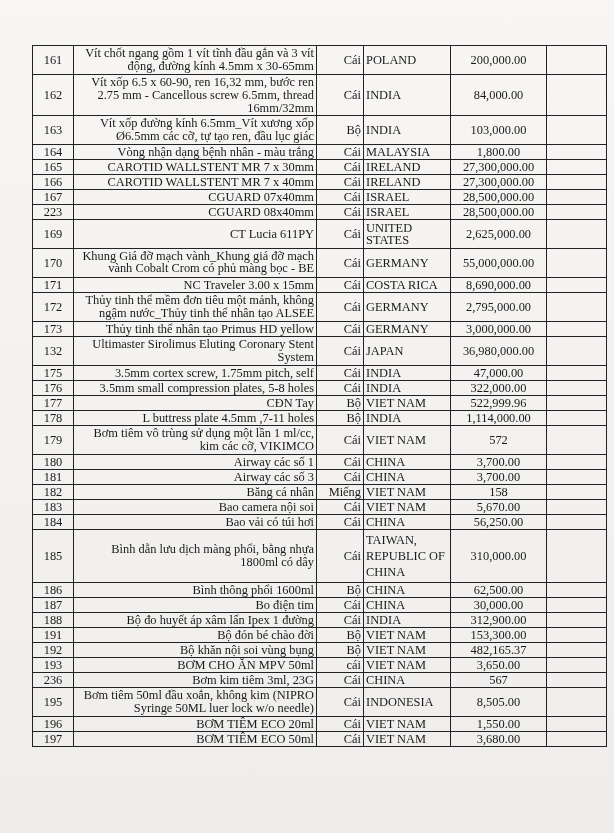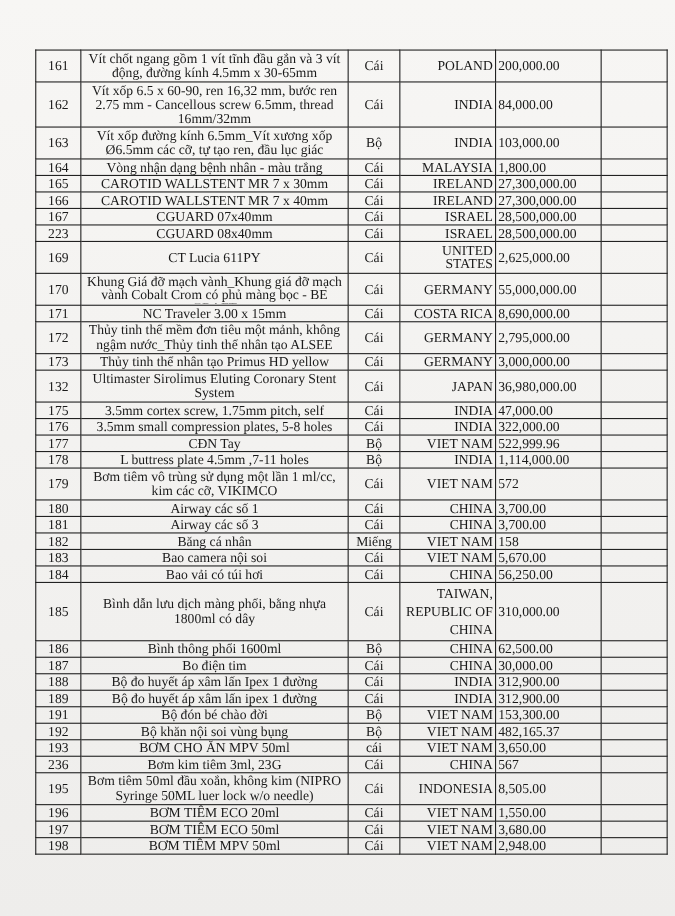--- a/index.html
+++ b/index.html
@@ -30,24 +30,24 @@
     overflow: hidden;
     white-space: normal;
   }
   col.c-no { width: 41px; }
   col.c-name { width: 243px; }
   col.c-unit { width: 47px; }
   col.c-origin { width: 87px; }
   col.c-price { width: 96px; }
   col.c-extra { width: 60px; }
   td.no { text-align: center; }
-  td.name { text-align: center; padding-left: 2px; }
-  td.unit { text-align: center; margin-left: 34px; }
-  td.origin { text-align: right; }
-  td.price { text-align: left; padding-right: 3px; vertical-align: bottom; }
+  td.name { text-align: right; padding-left: 2px; }
+  td.unit { text-align: right; margin-left: 34px; }
+  td.origin { text-align: left; }
+  td.price { text-align: center; padding-right: 3px; vertical-align: bottom; }
   td.extra { }
   tr.h1 td { height: 14px; }
   tr.h2 td { height: 28px; }
   tr.h3 td { height: 40px; }
   tr.h4 td { height: 52px; }
   td.clip { line-height: 12px; }
   td.clip div { max-height: 26px; overflow: hidden; }
   td.clip1 div { max-height: 13px; overflow: hidden; line-height: 12px; }
 </style>
 </head>
@@ -286,28 +286,20 @@
       </tr>
       <tr class="h1">
         <td class="no">188</td>
         <td class="name">Bộ đo huyết áp xâm lấn Ipex 1 đường</td>
         <td class="unit">Cái</td>
         <td class="origin">INDIA</td>
         <td class="price">312,900.00</td>
         <td class="extra"></td>
       </tr>
       <tr class="h1">
-        <td class="no">189</td>
-        <td class="name">Bộ đo huyết áp xâm lấn ipex 1 đường</td>
-        <td class="unit">Cái</td>
-        <td class="origin">INDIA</td>
-        <td class="price">312,900.00</td>
-        <td class="extra"></td>
-      </tr>
-      <tr class="h1">
         <td class="no">191</td>
         <td class="name">Bộ đón bé chào đời</td>
         <td class="unit">Bộ</td>
         <td class="origin">VIET NAM</td>
         <td class="price">153,300.00</td>
         <td class="extra"></td>
       </tr>
       <tr class="h1">
         <td class="no">192</td>
         <td class="name">Bộ khăn nội soi vùng bụng</td>
@@ -347,25 +339,17 @@
         <td class="origin">VIET NAM</td>
         <td class="price">1,550.00</td>
         <td class="extra"></td>
       </tr>
       <tr class="h1">
         <td class="no">197</td>
         <td class="name">BƠM TIÊM ECO 50ml</td>
         <td class="unit">Cái</td>
         <td class="origin">VIET NAM</td>
         <td class="price">3,680.00</td>
-        <td class="extra"></td>
-      </tr>
-      <tr class="h1">
-        <td class="no">198</td>
-        <td class="name">BƠM TIÊM MPV 50ml</td>
-        <td class="unit">Cái</td>
-        <td class="origin">VIET NAM</td>
-        <td class="price">2,948.00</td>
         <td class="extra"></td>
       </tr>
     </tbody>
   </table>
 </div>
 
 </body></html>

